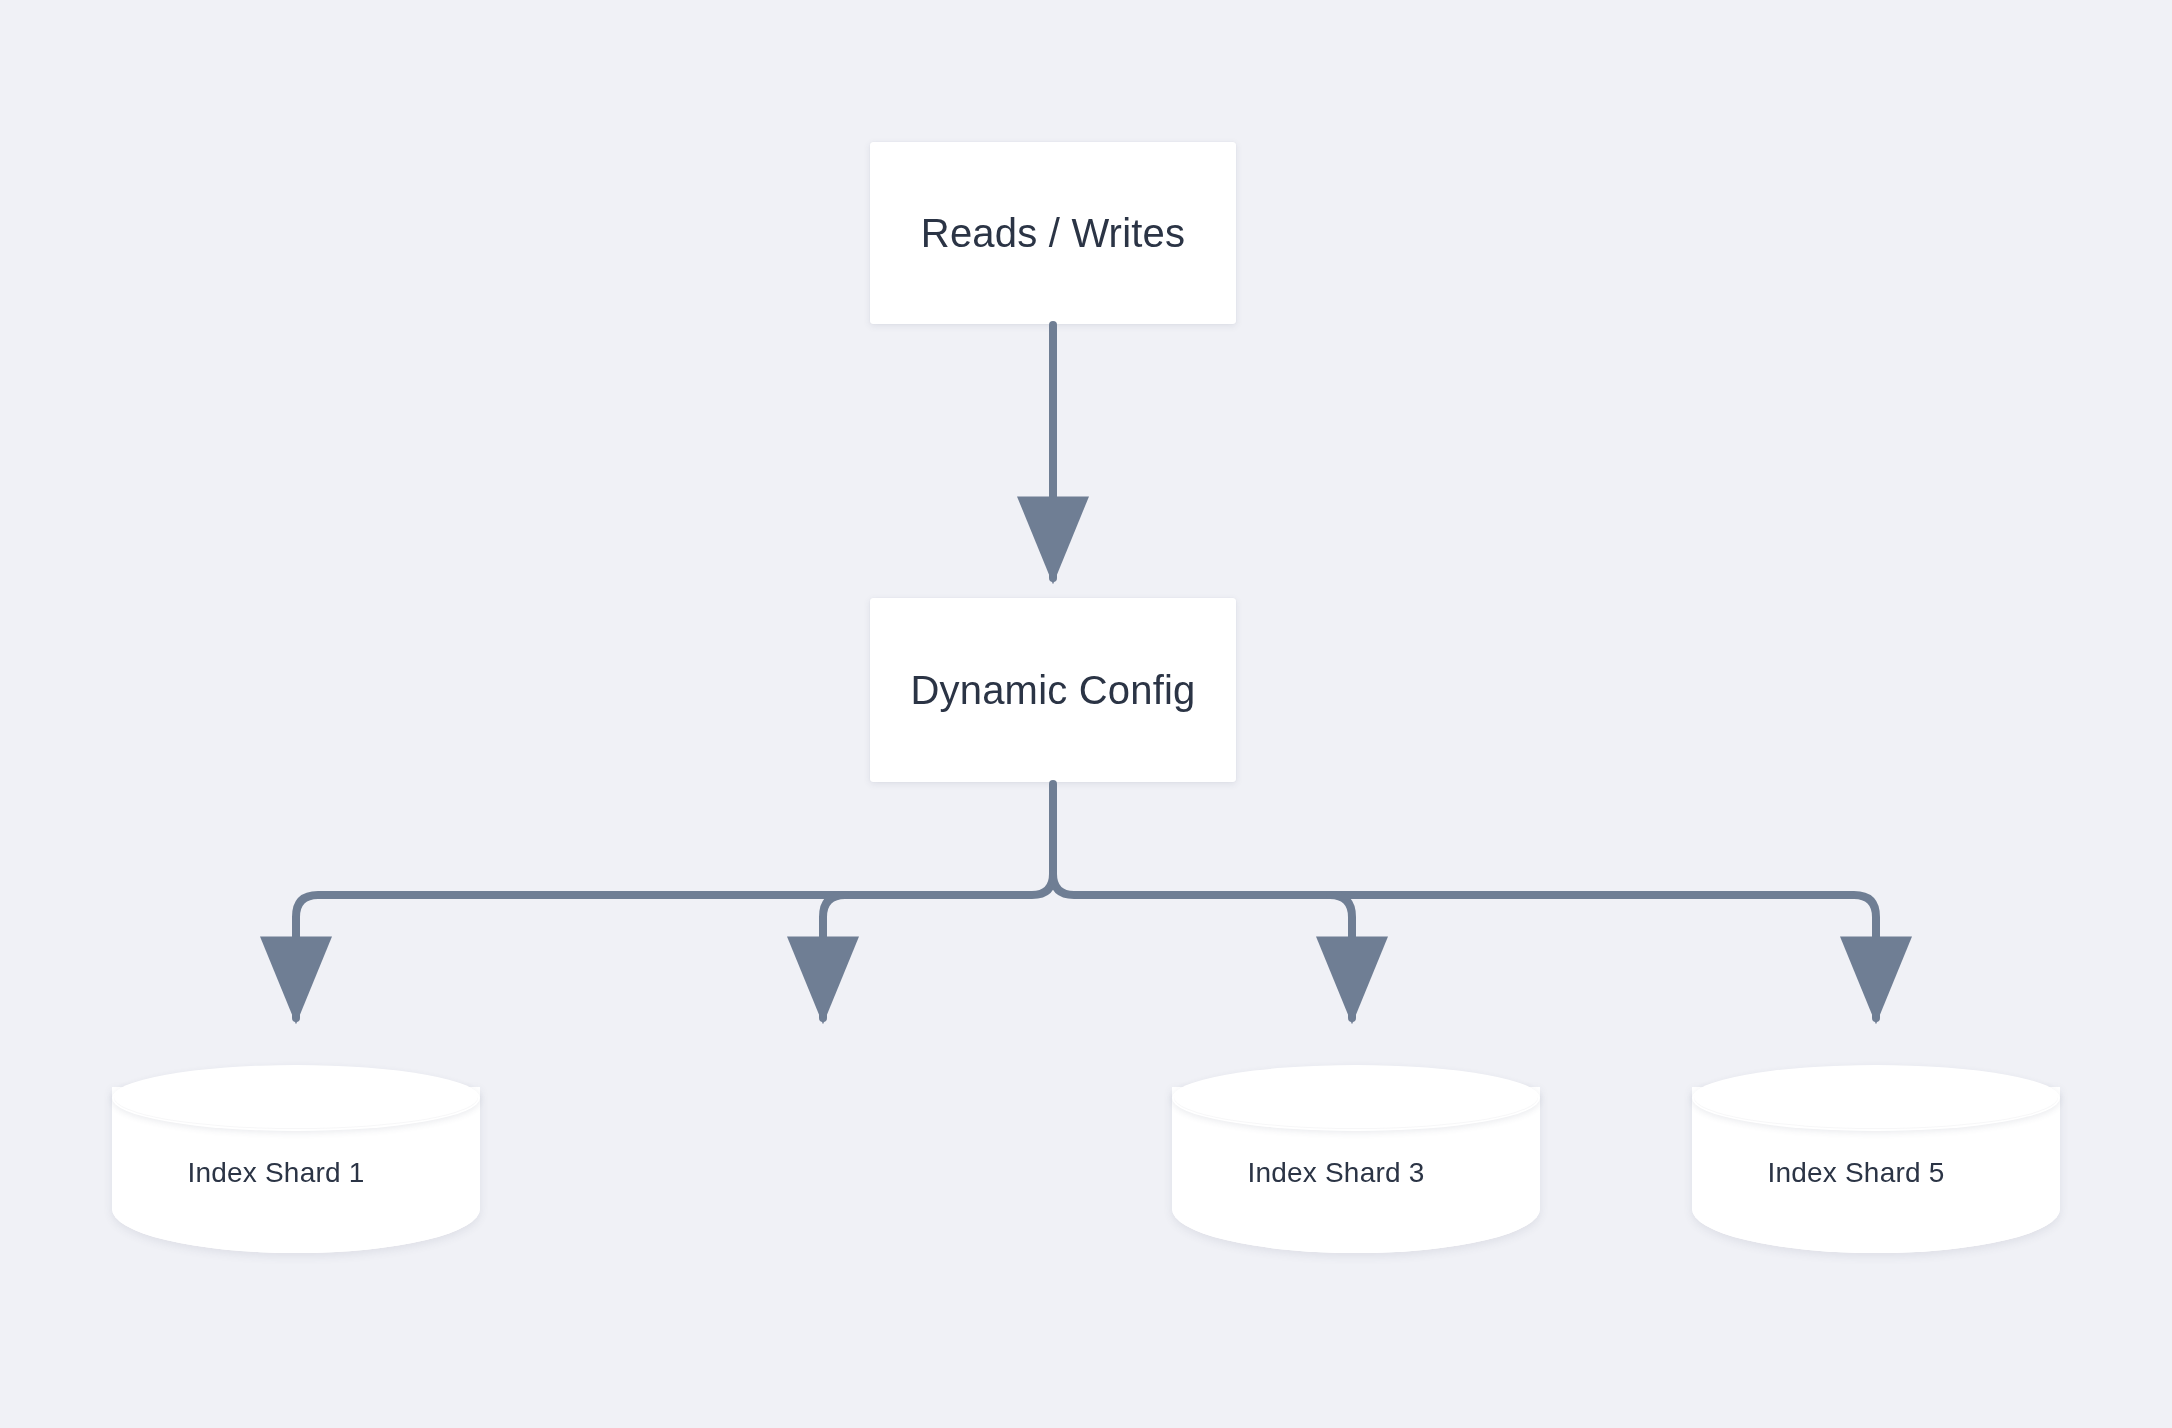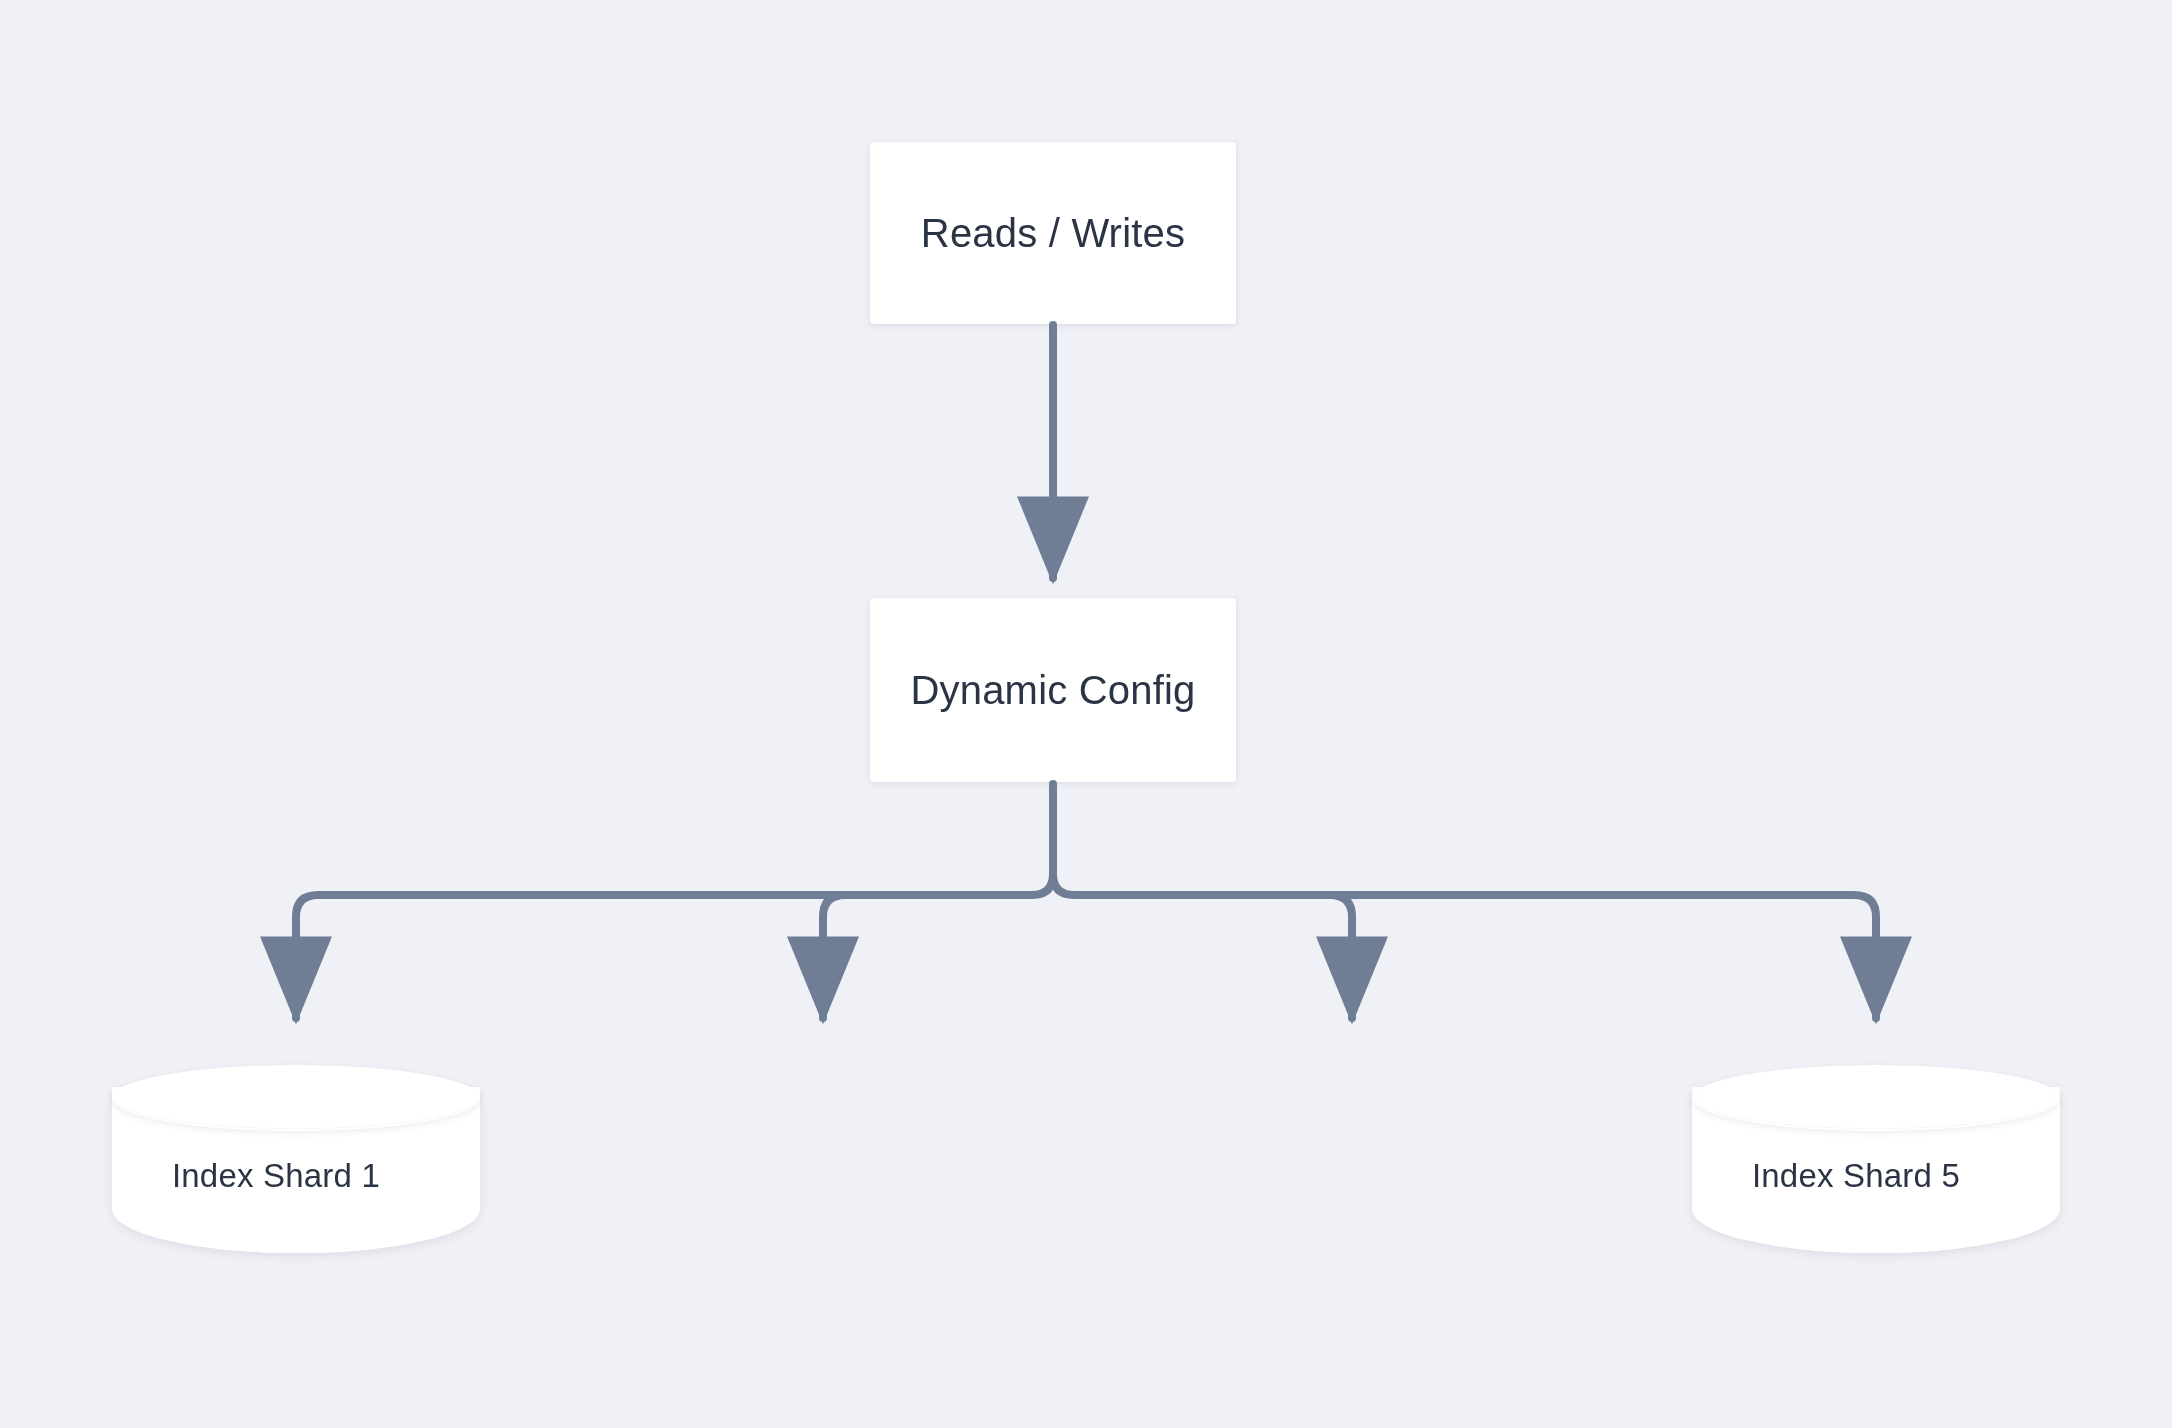--- a/index.html
+++ b/index.html
@@ -88,21 +88,21 @@
     background: #ffffff;
     box-shadow: inset 0 -1px 0 rgba(60, 72, 100, 0.045);
   }
   .cyl-label {
     position: absolute;
     left: 0;
     top: 92px;
     width: 328px;
     text-align: center;
     color: #2b3445;
-    font-size: 33px;
+    font-size: 28px;
     letter-spacing: 0.2px;
     white-space: nowrap;
     z-index: 3;
   }
 
   #cyl-shard-1 { left: 112px; top: 1065px; }
   #cyl-shard-2 { left: 642px; top: 1065px; }
   #cyl-shard-3 { left: 1172px; top: 1065px; }
   #cyl-shard-4 { left: 1692px; top: 1065px; }
 
@@ -150,20 +150,25 @@
     <span class="node-label">Dynamic Config</span>
   </div>
 
   <div class="cylinder" id="cyl-shard-1">
     <div class="cyl-body"></div>
     <div class="cyl-top"></div>
     <div class="cyl-label">Index Shard 1</div>
   </div>
 
 
+  <div class="cylinder" id="cyl-shard-3">
+    <div class="cyl-body"></div>
+    <div class="cyl-top"></div>
+    <div class="cyl-label">Index Shard 3</div>
+  </div>
 
   <div class="cylinder" id="cyl-shard-4">
     <div class="cyl-body"></div>
     <div class="cyl-top"></div>
     <div class="cyl-label">Index Shard 5</div>
   </div>
 
 </div>
 
 </body></html>

